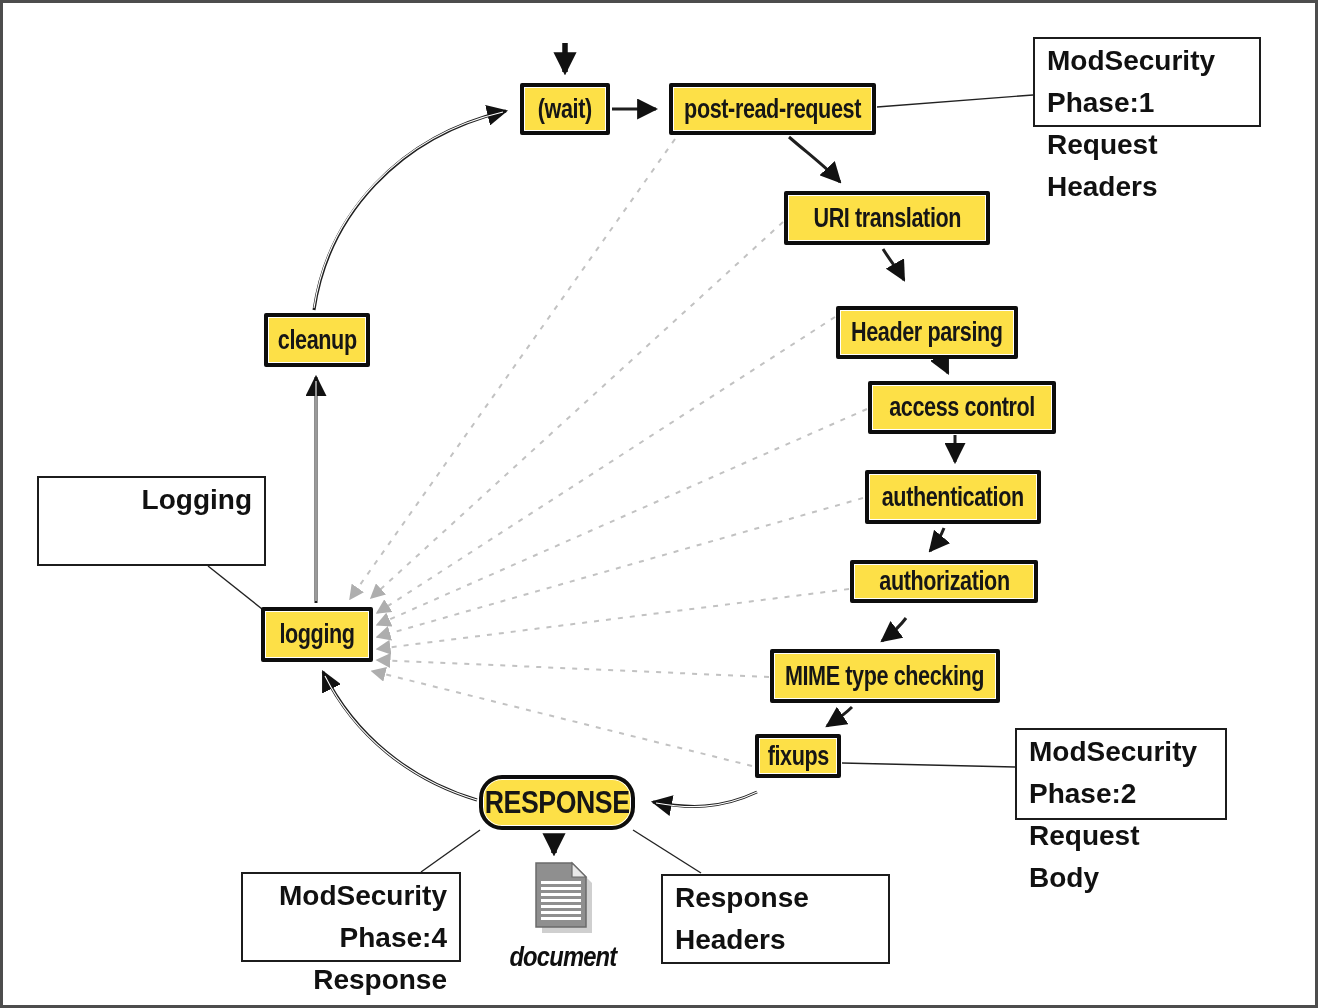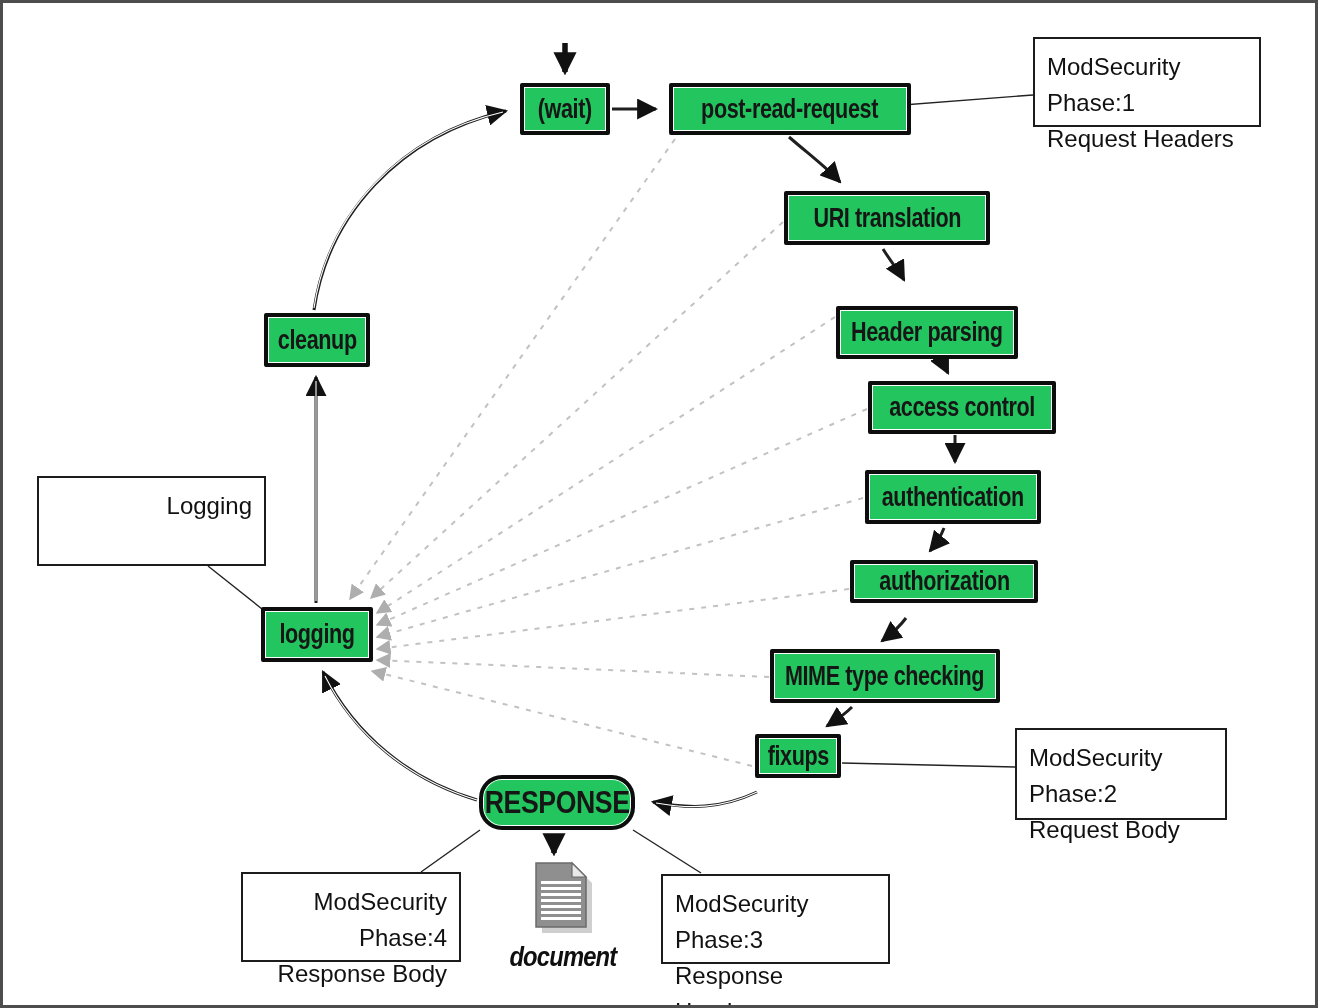--- a/index.html
+++ b/index.html
@@ -8,41 +8,41 @@
     width:1318px;height:1008px;
     background:#ffffff;
     border:3px solid #4d4d4d;
     box-sizing:border-box;
     font-family:"Liberation Sans", sans-serif;
     overflow:hidden;
   }
   #wires{position:absolute;left:0;top:0;width:1318px;height:1008px;z-index:1;}
   .node{
     position:absolute;z-index:2;
-    background:#22c55e;
+    background:#fde047;
     border:4px solid #0d0d0d;
     border-radius:2px;
     display:flex;align-items:center;justify-content:center;
     box-sizing:border-box;
     box-shadow:0 0 0 1px #fff inset;
   }
   .node .lbl{
     font-weight:bold;color:#161616;
     font-size:27px;white-space:nowrap;
     display:inline-block;transform:scaleX(0.80);
     letter-spacing:-0.5px;
   }
   .node.big .lbl{font-size:31px;transform:scaleX(0.86);}
   .callout{
     position:absolute;z-index:3;
     background:#ffffff;
     border:2px solid #1c1c1c;
     box-sizing:border-box;
-    padding:10px 12px 0 12px;
-    font-weight:normal;font-size:24px;line-height:1.5;color:#111;
+    padding:1px 12px 0 12px;
+    font-weight:bold;font-size:28px;line-height:1.5;color:#111;
   }
   .callout.right{text-align:right;}
   .doc-wrap{position:absolute;z-index:2;text-align:center;}
   .doc-label{
     font-weight:bold;font-style:italic;font-size:28px;color:#0f0f0f;
     display:inline-block;transform:scaleX(0.85);letter-spacing:-1px;
     margin-top:2px;
   }
 </style>
 </head>
@@ -107,21 +107,21 @@
       <line x1="205" y1="563" x2="259" y2="606"></line>
       <line x1="477" y1="827" x2="418" y2="869"></line>
       <line x1="630" y1="827" x2="698" y2="870"></line>
     </g>
   </svg>
 
   <div class="node" style="left:517px;top:80px;width:90px;height:52px;">
     <span class="lbl">(wait)</span>
   </div>
 
-  <div class="node" style="left:666px;top:80px;width:242px;height:52px;">
+  <div class="node" style="left:666px;top:80px;width:207px;height:52px;">
     <span class="lbl">post-read-request</span>
   </div>
 
   <div class="node" style="left:781px;top:188px;width:206px;height:54px;">
     <span class="lbl">URI translation</span>
   </div>
 
   <div class="node" style="left:833px;top:303px;width:182px;height:53px;">
     <span class="lbl">Header parsing</span>
   </div>
@@ -182,21 +182,20 @@
     <div>ModSecurity Phase:1</div>
     <div>Request Headers</div>
   </div>
 
   <div class="callout" style="left:1012px;top:725px;width:212px;height:92px;">
     <div>ModSecurity Phase:2</div>
     <div>Request Body</div>
   </div>
 
   <div class="callout" style="left:658px;top:871px;width:229px;height:90px;">
-    <div>ModSecurity Phase:3</div>
     <div>Response Headers</div>
   </div>
 
   <div class="callout right" style="left:238px;top:869px;width:220px;height:90px;">
     <div>ModSecurity Phase:4</div>
     <div>Response Body</div>
   </div>
 
   <div class="callout right" style="left:34px;top:473px;width:229px;height:90px;">
     <div>Logging</div>

